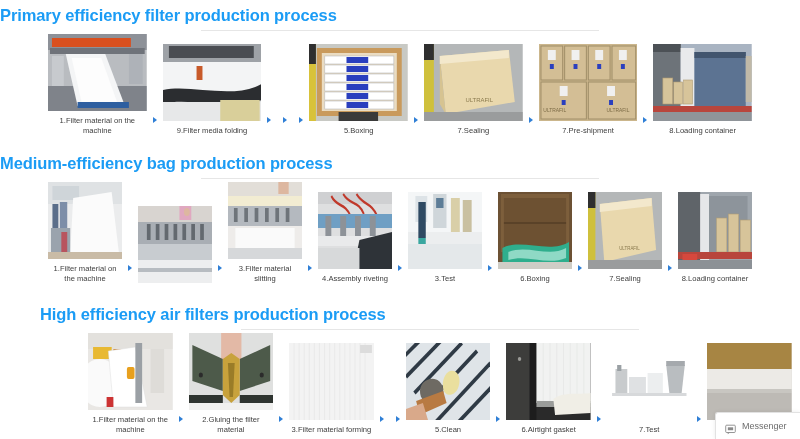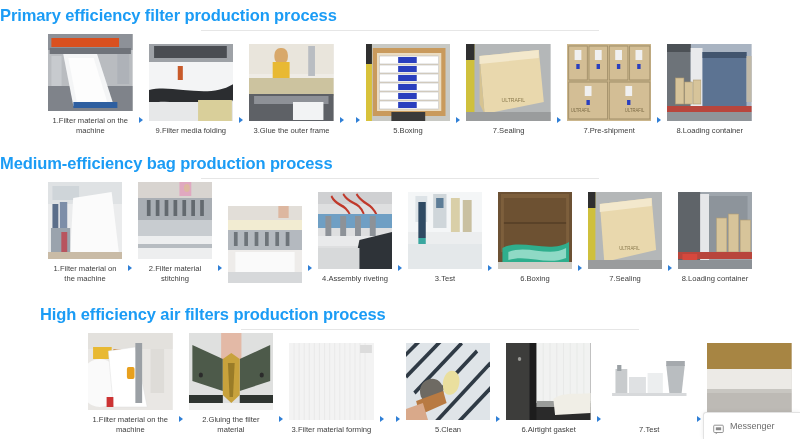--- a/index.html
+++ b/index.html
@@ -83,21 +83,21 @@
     border-top: 3px solid transparent;
     border-bottom: 3px solid transparent;
     border-left: 4px solid #2f7fd6;
   }
 
   
   .messenger {
     position: absolute;
     right: 0;
     bottom: 0;
-    width: 97px;
+    width: 85px;
     height: 27px;
     background: #ffffff;
     border: 1px solid #e2e2e2;
     border-right: none;
     border-bottom: none;
     border-radius: 3px 0 0 0;
     display: flex;
     align-items: center;
     gap: 6px;
     padding-left: 9px;
@@ -155,36 +155,20 @@
             <rect x="34" y="22" width="6" height="14" fill="#c85a2a"></rect>
           </svg>
         </div>
         <div class="caption">9.Filter media folding</div>
       </div>
 
       <div class="arrow">
           <i></i>
         </div>
 
-      <div class="step">
-        <div class="thumb">
-          <svg viewBox="0 0 100 77" preserveAspectRatio="none">
-            <rect width="100" height="77" fill="#efece6"></rect>
-            <rect x="0" y="0" width="100" height="30" fill="#e9e5dc"></rect>
-            <rect x="30" y="4" width="16" height="16" rx="7" fill="#d8a86a"></rect>
-            <rect x="28" y="18" width="20" height="16" fill="#e8b933"></rect>
-            <rect x="0" y="34" width="100" height="18" fill="#ccc39f"></rect>
-            <rect x="0" y="50" width="100" height="27" fill="#5e6166"></rect>
-            <rect x="6" y="52" width="88" height="8" fill="#8e9197"></rect>
-            <rect x="52" y="58" width="36" height="18" fill="#f2f3f4"></rect>
-            <rect x="70" y="2" width="8" height="30" fill="#b9bdc2"></rect>
-          </svg>
-        </div>
-        <div class="caption">3.Glue the outer frame</div>
-      </div>
 
       <div class="arrow">
           <i></i>
         </div>
 
 
       <div class="arrow">
           <i></i>
         </div>
 
@@ -347,21 +331,20 @@
               <rect x="48" y="18" width="5" height="16"></rect>
               <rect x="60" y="18" width="5" height="16"></rect>
               <rect x="72" y="18" width="5" height="16"></rect>
               <rect x="84" y="18" width="5" height="16"></rect>
             </g>
             <rect x="0" y="38" width="100" height="16" fill="#c8ccd0"></rect>
             <rect x="0" y="54" width="100" height="23" fill="#edeeef"></rect>
             <rect x="0" y="62" width="100" height="4" fill="#b7bcc1"></rect>
           </svg>
         </div>
-        <div class="caption">2.Filter material stitching</div>
       </div>
 
       <div class="arrow">
           <i></i>
         </div>
 
       <div class="step">
         <div class="thumb">
           <svg viewBox="0 0 100 77" preserveAspectRatio="none">
             <rect width="100" height="77" fill="#eeecea"></rect>
@@ -374,20 +357,21 @@
               <rect x="22" y="26" width="5" height="14"></rect>
               <rect x="36" y="26" width="5" height="14"></rect>
               <rect x="50" y="26" width="5" height="14"></rect>
               <rect x="64" y="26" width="5" height="14"></rect>
               <rect x="78" y="26" width="5" height="14"></rect>
             </g>
             <rect x="10" y="46" width="80" height="20" fill="#fafafa"></rect>
             <rect x="0" y="66" width="100" height="11" fill="#d6d8da"></rect>
           </svg>
         </div>
+        <div class="caption">3.Filter material slitting</div>
       </div>
 
       <div class="arrow">
           <i></i>
         </div>
 
       <div class="step">
         <div class="thumb">
           <svg viewBox="0 0 100 77" preserveAspectRatio="none">
             <rect width="100" height="77" fill="#dedfe0"></rect>

